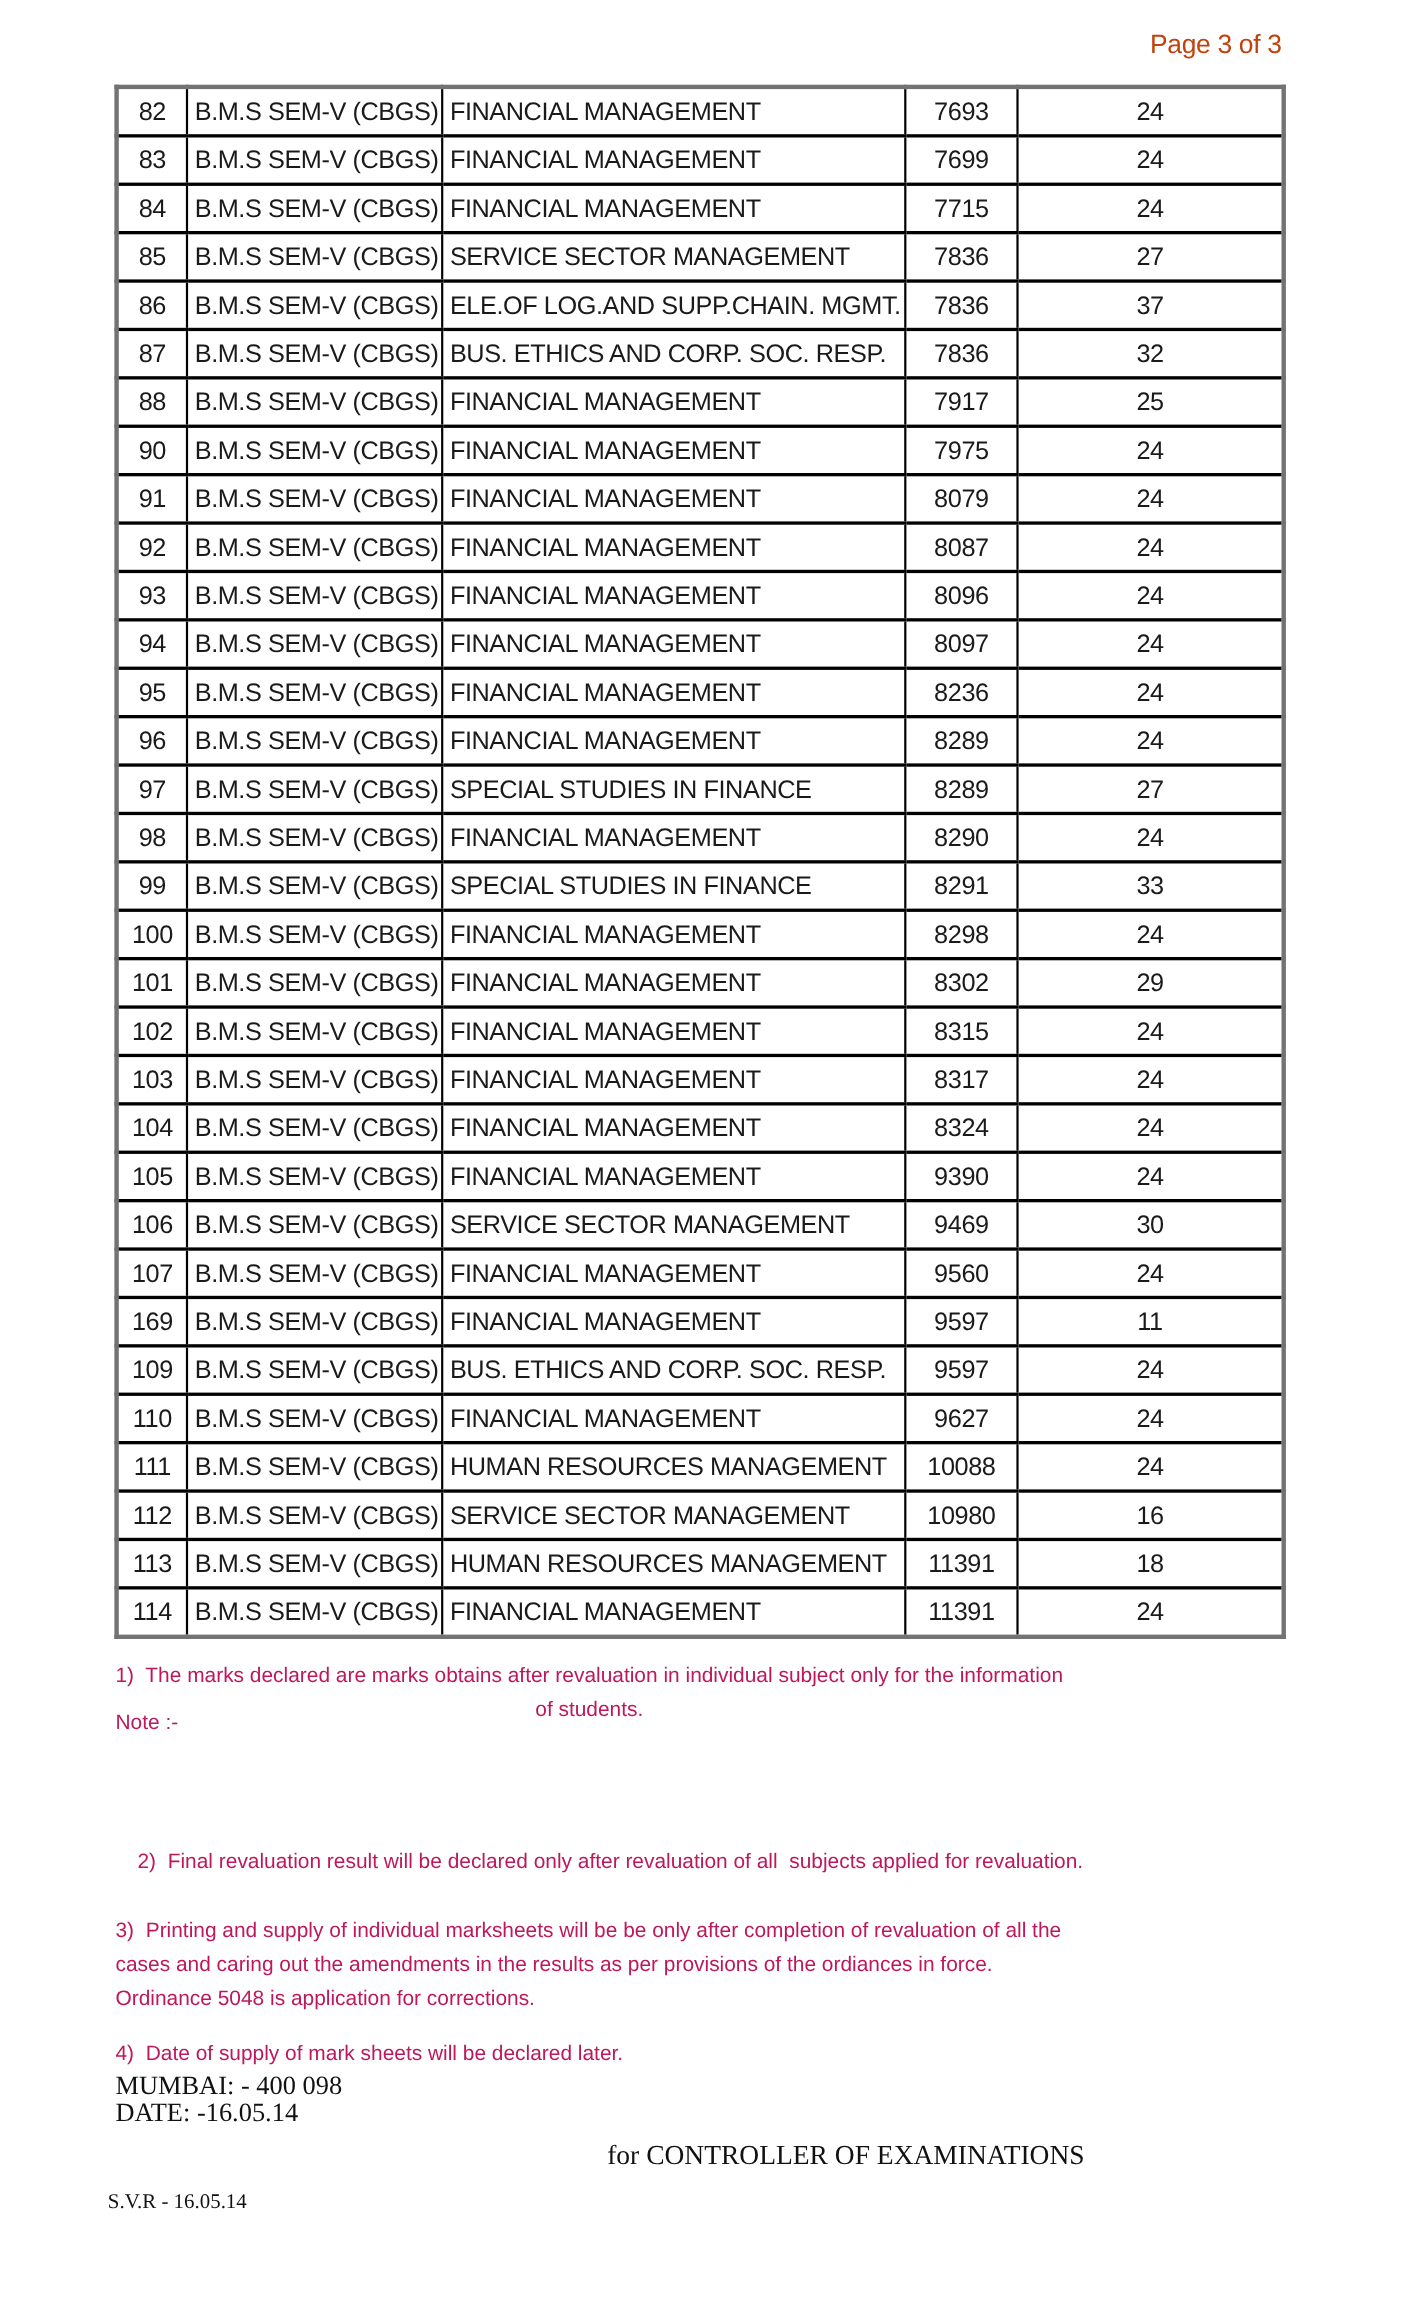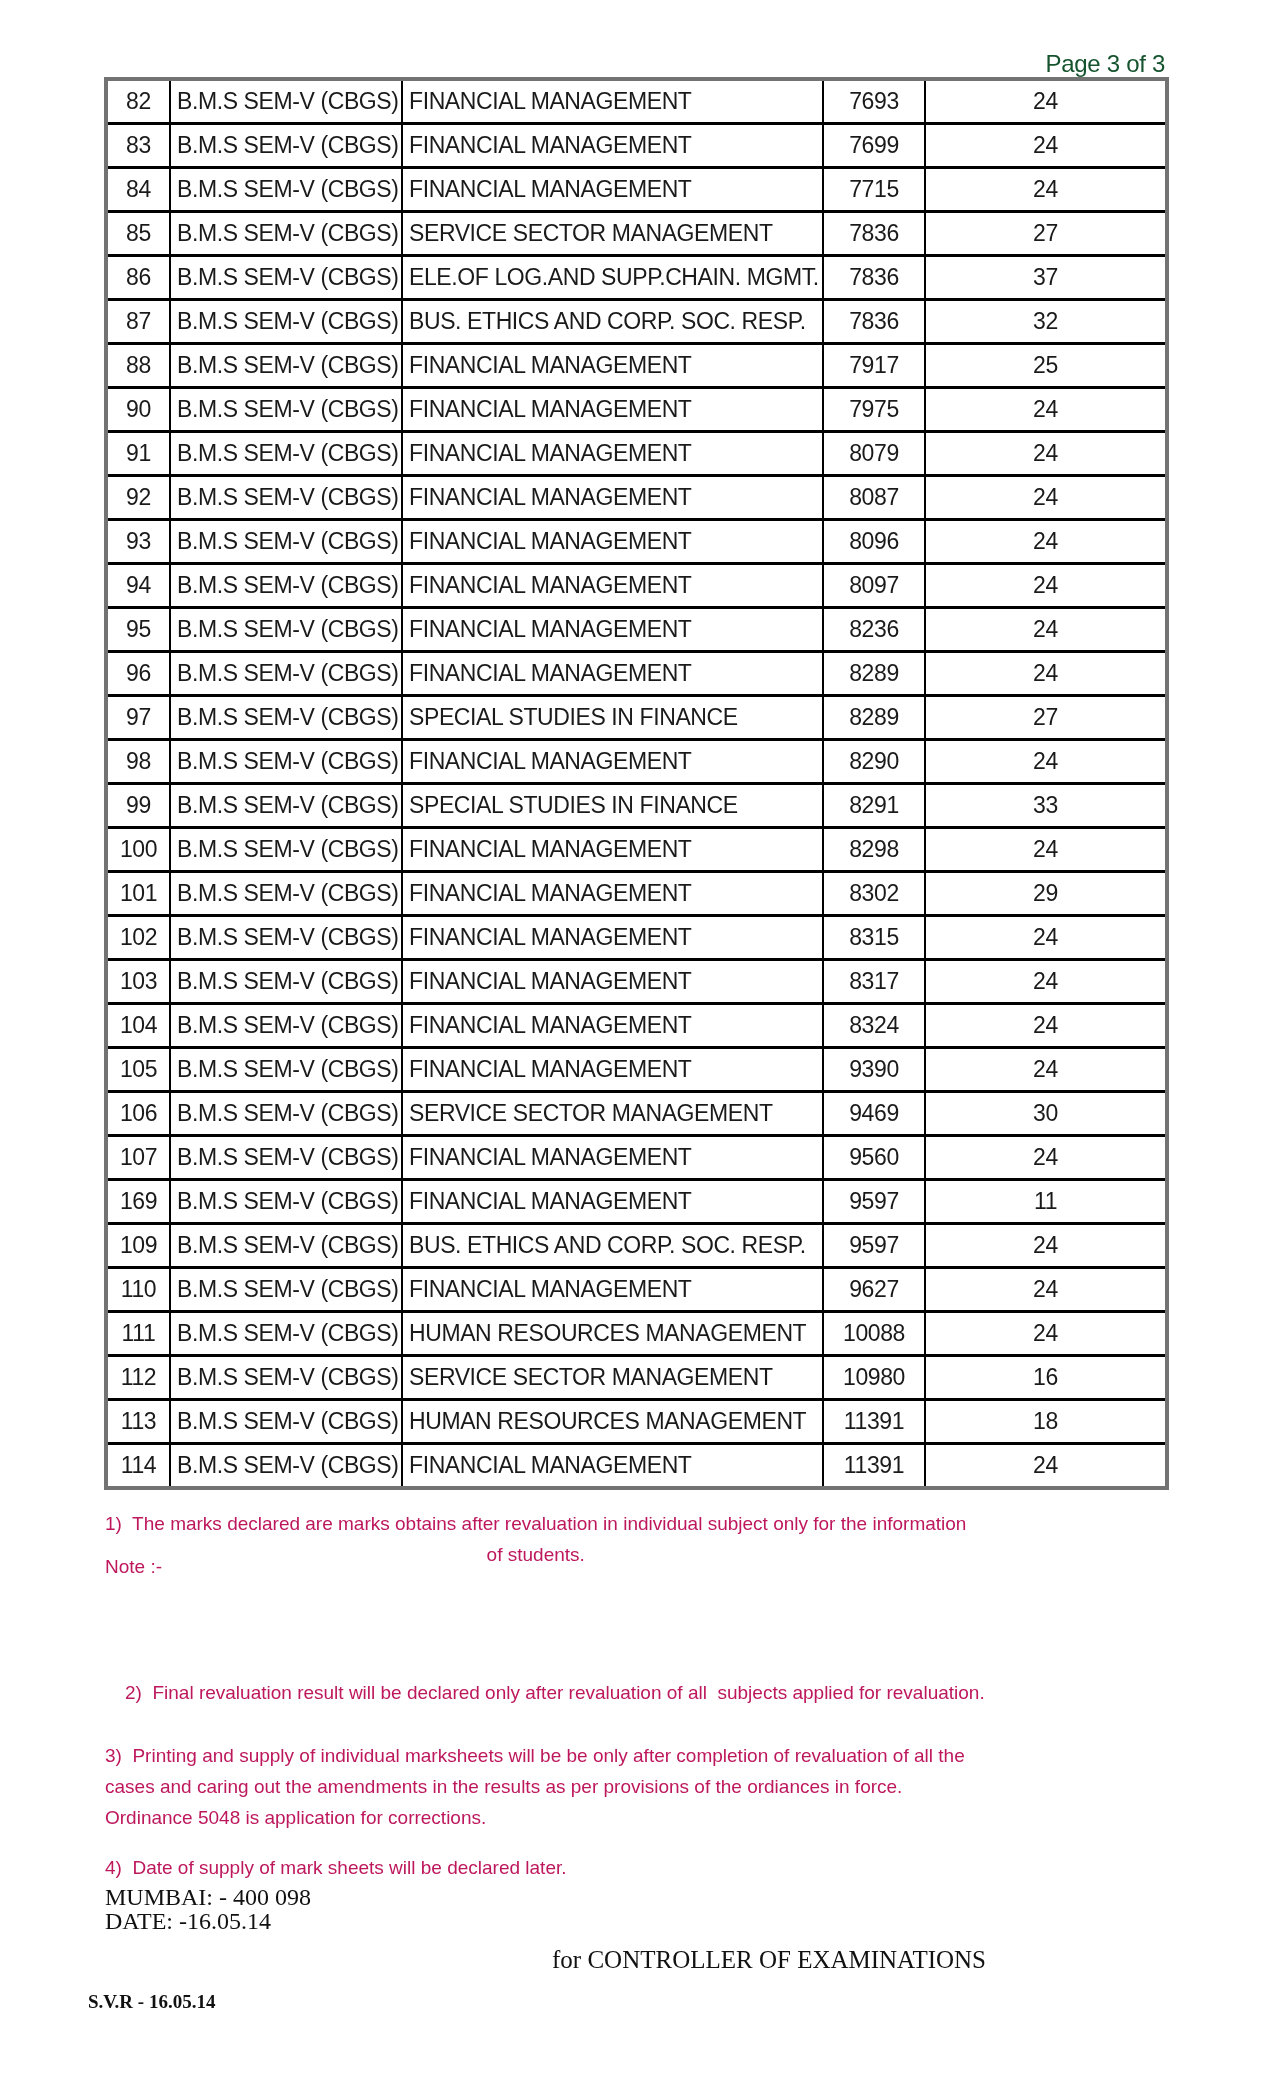--- a/index.html
+++ b/index.html
@@ -12,25 +12,25 @@
     width: 1275px;
     height: 2100px;
     background: #ffffff;
     color: #111111;
     overflow: hidden;
   }
 
   
   .page-indicator {
     position: absolute;
-    top: 50px;
+    top: 27px;
     right: 110px;
     font-family: "Liberation Sans", sans-serif;
     font-size: 24px;
-    color: #14532d;
+    color: #c2410c;
     letter-spacing: -0.3px;
   }
 
   
   .results-table {
     position: absolute;
     left: 104px;
     top: 77px;
     width: 1061px;
     border-collapse: collapse;
@@ -93,25 +93,25 @@
     position: absolute;
     left: 552px;
     top: 1946px;
     font-family: "Liberation Serif", serif;
     font-size: 25px;
     font-weight: normal;
     white-space: pre;
   }
   .footer-reference {
     position: absolute;
-    left: 88px;
+    left: 98px;
     top: 1991px;
     font-family: "Liberation Serif", serif;
     font-size: 19px;
-    font-weight: bold;
+    font-weight: normal;
     white-space: pre;
   }
 </style>
 </head>
 <body>
 
 <div class="page">
 
   <div class="page-indicator">Page 3 of 3</div>
 

